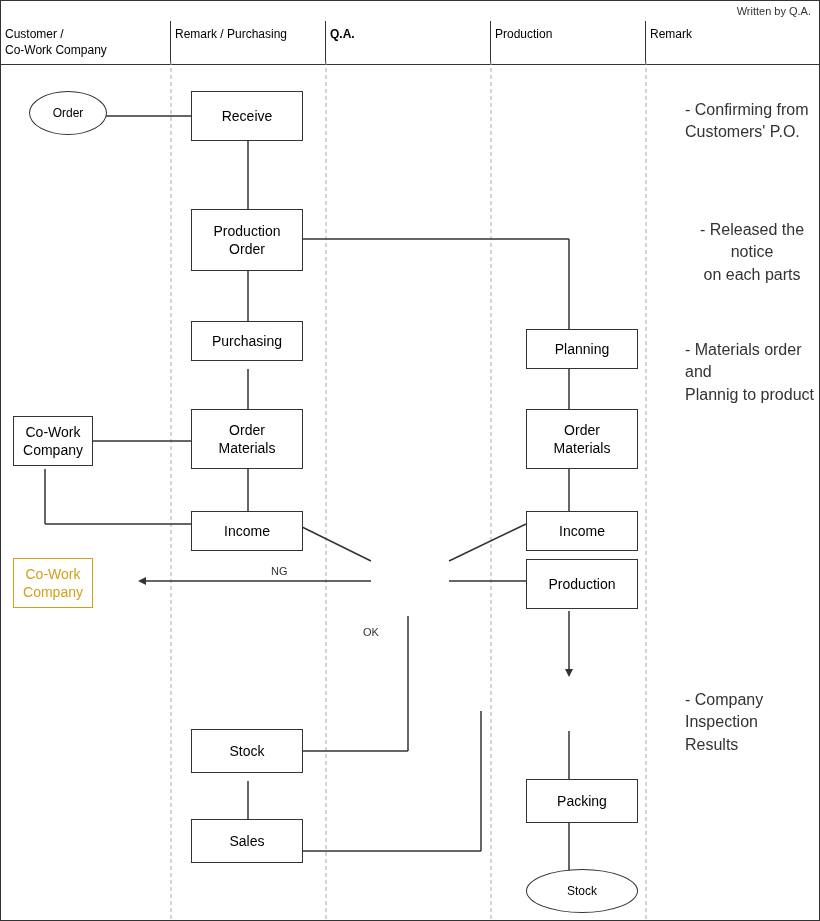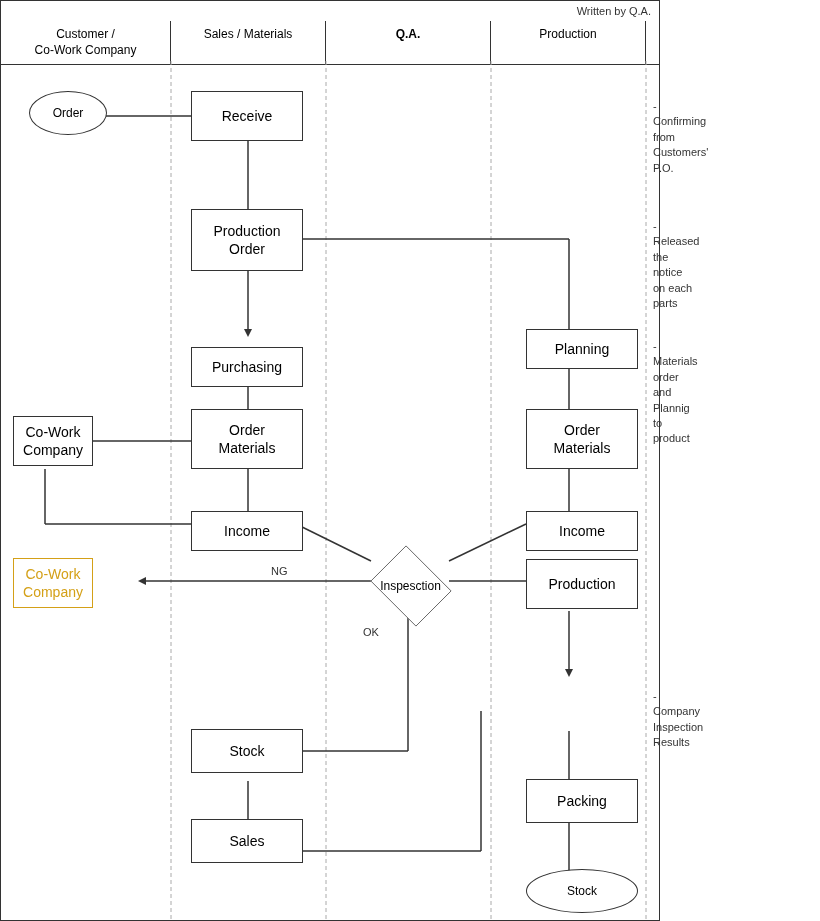--- a/index.html
+++ b/index.html
@@ -4,21 +4,21 @@
   <style>
     * { box-sizing: border-box; margin: 0; padding: 0; }
     body {
       background: #fff;
       font-family: Arial, sans-serif;
       font-size: 12px;
       width: 820px;
       min-height: 921px;
     }
     .page {
-      width: 660px;
+      width: 820px;
       min-height: 921px;
       border: 1px solid #333;
       position: relative;
       background: #fff;
     }
     .written-by {
       position: absolute;
       top: 4px;
       right: 8px;
       font-size: 11px;
@@ -28,21 +28,21 @@
     .header-row {
       display: flex;
       border-bottom: 1px solid #333;
       position: absolute;
       top: 20px;
       left: 0;
       right: 0;
     }
     .header-cell {
       border-right: 1px solid #333;
-      text-align: center;
+      text-align: left;
       padding: 6px 4px;
       font-size: 12px;
       font-weight: normal;
       line-height: 1.3;
     }
     .col-customer { width: 170px; }
     .col-sales { width: 155px; }
     .col-qa { width: 165px; font-weight: bold; }
     .col-production { width: 155px; }
     .col-remark { flex: 1; border-right: none; }
@@ -99,23 +99,24 @@
       transform: rotate(45deg) scale(0.7);
     }
     .diamond-label {
       position: relative;
       z-index: 1;
     }
 
     
     .remark-text {
       position: absolute;
-      font-size: 11px;
+      font-size: 16px;
       color: #333;
       line-height: 1.4;
+      margin-left: 32px;
     }
 
     
     .cowork-colored {
       color: #d4a017;
       border-color: #d4a017;
     }
     .cowork-colored-text {
       color: #d4a017;
     }
@@ -131,23 +132,24 @@
     }
   </style>
 </head>
 <body>
 
 <div class="page">
   <div class="written-by">Written by Q.A.</div>
 
   <div class="header-row">
     <div class="header-cell col-customer">Customer /<br>Co-Work Company</div>
-    <div class="header-cell col-sales">Sales / Materials</div>
+    <div class="header-cell col-sales">Remark / Purchasing</div>
     <div class="header-cell col-qa">Q.A.</div>
     <div class="header-cell col-production">Production</div>
+    <div class="header-cell col-remark">Remark</div>
   </div>
 
   <div class="flowchart">
 
     <svg class="arrows-layer">
 
       <line x1="170" y1="0" x2="170" y2="861" stroke="#aaa" stroke-dasharray="4,3" stroke-width="1"></line>
       <line x1="325" y1="0" x2="325" y2="861" stroke="#aaa" stroke-dasharray="4,3" stroke-width="1"></line>
       <line x1="490" y1="0" x2="490" y2="861" stroke="#aaa" stroke-dasharray="4,3" stroke-width="1"></line>
       <line x1="645" y1="0" x2="645" y2="861" stroke="#aaa" stroke-dasharray="4,3" stroke-width="1"></line>
@@ -224,41 +226,38 @@
 
     <div class="box" style="left:190px; top:30px; width:112px; height:50px;">
       <span>Receive</span>
     </div>
 
     <div class="box" style="left:190px; top:148px; width:112px; height:62px;">
       <span style="white-space:pre-line;">Production
 Order</span>
     </div>
 
-    <div class="box" style="left:190px; top:286px; width:112px; height:40px;">
+    <div class="box" style="left:190px; top:260px; width:112px; height:40px;">
       <span>Purchasing</span>
     </div>
 
     <div class="box" style="left:12px; top:355px; width:80px; height:50px;">
       <span style="white-space:pre-line; text-align:center;">Co-Work
 Company</span>
     </div>
 
     <div class="box" style="left:190px; top:348px; width:112px; height:60px;">
       <span style="white-space:pre-line;">Order
 Materials</span>
     </div>
 
     <div class="box" style="left:190px; top:450px; width:112px; height:40px;">
       <span>Income</span>
     </div>
 
-    <div class="diamond" style="left:362px; top:488px; width:95px; height:74px;">
-      <span class="diamond-label">Inspesction</span>
-    </div>
 
     <div class="box cowork-colored" style="left:12px; top:497px; width:80px; height:50px;">
       <span class="cowork-colored-text" style="white-space:pre-line; text-align:center;">Co-Work
 Company</span>
     </div>
 
     <div class="box" style="left:190px; top:668px; width:112px; height:44px;">
       <span>Stock</span>
     </div>
 
@@ -288,21 +287,21 @@
       <span>Packing</span>
     </div>
 
     <div class="oval" style="left:525px; top:808px; width:112px; height:44px;">
       <span>Stock</span>
     </div>
 
     <div class="remark-text" style="left:652px; top:38px; white-space:pre-line;">- Confirming from
   Customers' P.O.</div>
 
-    <div class="remark-text" style="left:652px; top:158px; white-space:pre-line;">- Released the notice
+    <div class="remark-text" style="left:652px; top:158px; white-space:pre-line;text-align:center;">- Released the notice
   on each parts</div>
 
     <div class="remark-text" style="left:652px; top:278px; white-space:pre-line;">- Materials order and
   Plannig to product</div>
 
     <div class="remark-text" style="left:652px; top:628px; white-space:pre-line;">- Company Inspection
   Results</div>
 
   </div>
 </div>

